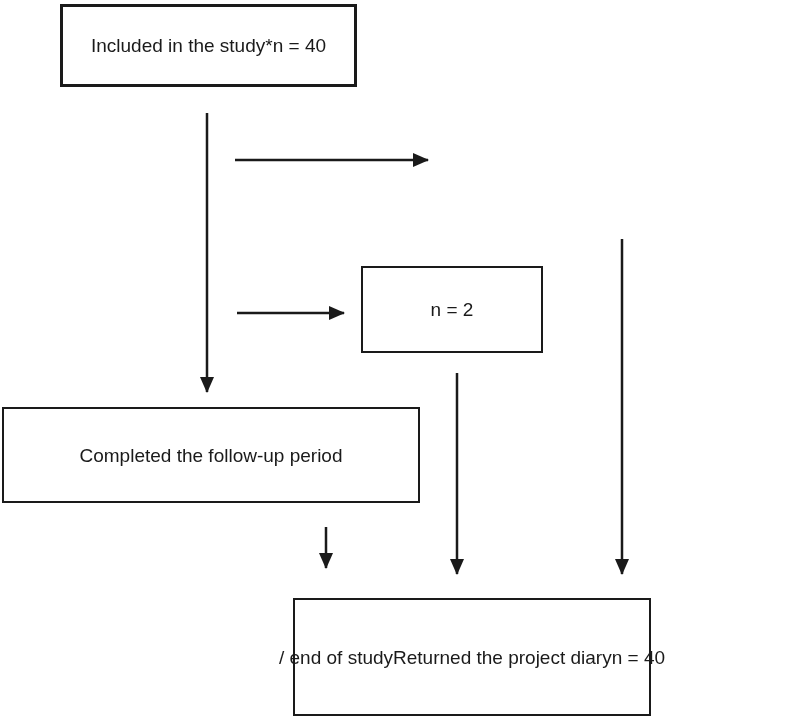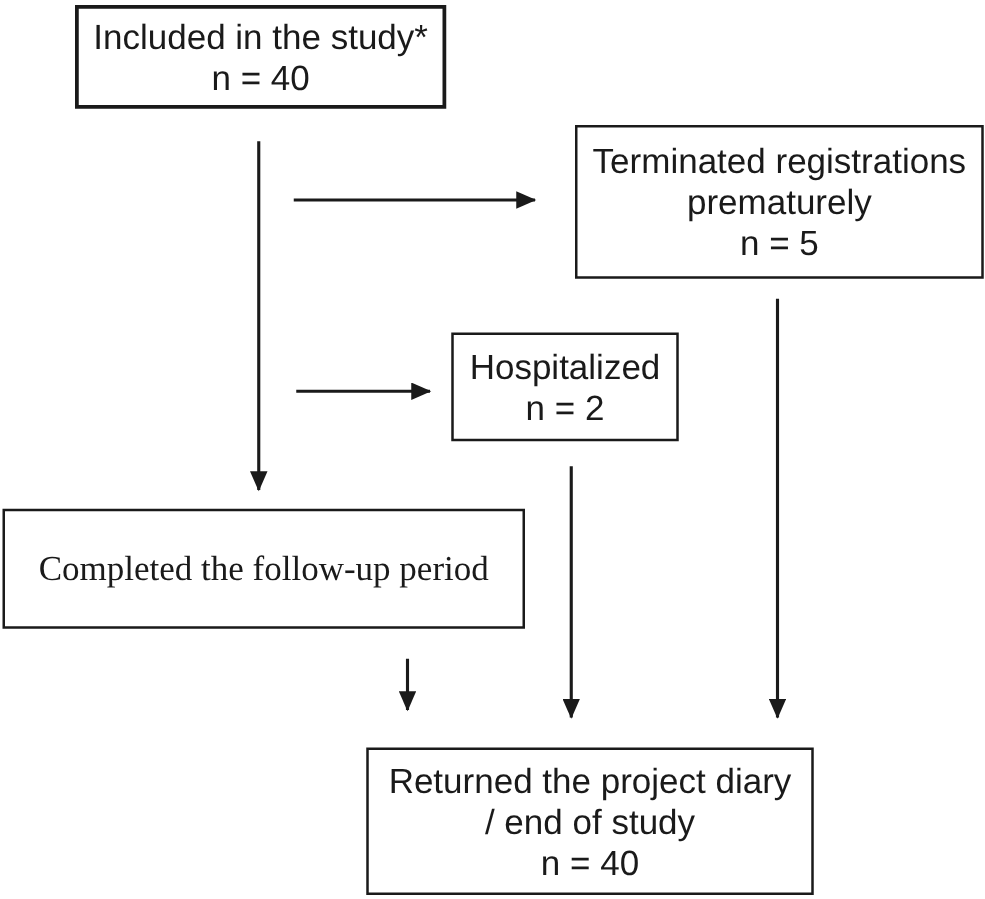--- a/index.html
+++ b/index.html
@@ -27,33 +27,32 @@
     top: 0;
     width: 788px;
     height: 719px;
   }
   .box {
     position: absolute;
     box-sizing: border-box;
     background: var(--background);
     border: 2px solid var(--box-border);
     display: flex;
-    flex-direction: column;
     align-items: center;
     justify-content: center;
     text-align: center;
     color: var(--text);
-    font-size: 28px;
+    font-size: 19px;
     line-height: 33px;
   }
   .box .line { white-space: nowrap; }
   .box-included    { left: 60px;  top: 4px;   width: 297px; height: 83px;  border-width: 3px; }
   .box-terminated  { left: 460px; top: 100px; width: 327px; height: 123px; }
   .box-hospitalized{ left: 361px; top: 266px; width: 182px; height: 87px;  }
-  .box-completed   { left: 2px;   top: 407px; width: 418px; height: 96px; font-family: Liberation Serif, serif;  }
+  .box-completed   { left: 2px;   top: 407px; width: 418px; height: 96px;  }
   .box-returned    { left: 293px; top: 598px; width: 358px; height: 118px; }
 </style>
 </head>
 <body>
 
 <div class="canvas">
 
   <svg class="arrow-layer" width="788" height="719" viewBox="0 0 788 719" xmlns="http://www.w3.org/2000/svg">
     <defs>
       <marker id="head" markerUnits="userSpaceOnUse" markerWidth="18" markerHeight="14" refX="15" refY="7" orient="auto">
@@ -66,34 +65,28 @@
     <line x1="622" y1="239" x2="622" y2="574" stroke="var(--arrow)" stroke-width="2.5" marker-end="url(#head)"></line>
     <line x1="457" y1="373" x2="457" y2="574" stroke="var(--arrow)" stroke-width="2.5" marker-end="url(#head)"></line>
     <line x1="326" y1="527" x2="326" y2="568" stroke="var(--arrow)" stroke-width="2.5" marker-end="url(#head)"></line>
   </svg>
 
   <div class="box box-included">
     <div class="line">Included in the study*</div>
     <div class="line">n = 40</div>
   </div>
 
-  <div class="box box-terminated">
-    <div class="line">Terminated registrations</div>
-    <div class="line">prematurely</div>
-    <div class="line">n = 5</div>
-  </div>
 
   <div class="box box-hospitalized">
-    <div class="line">Hospitalized</div>
     <div class="line">n = 2</div>
   </div>
 
   <div class="box box-completed">
     <div class="line">Completed the follow-up period</div>
   </div>
 
   <div class="box box-returned">
+    <div class="line">/ end of study</div>
     <div class="line">Returned the project diary</div>
-    <div class="line">/ end of study</div>
     <div class="line">n = 40</div>
   </div>
 
 </div>
 
 </body></html>

